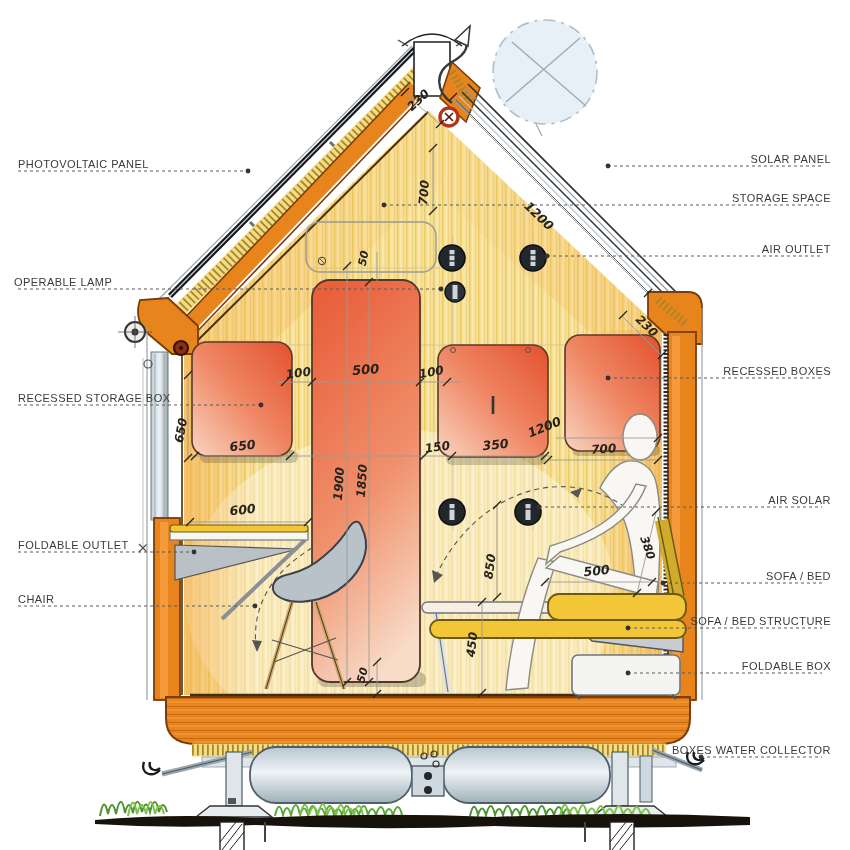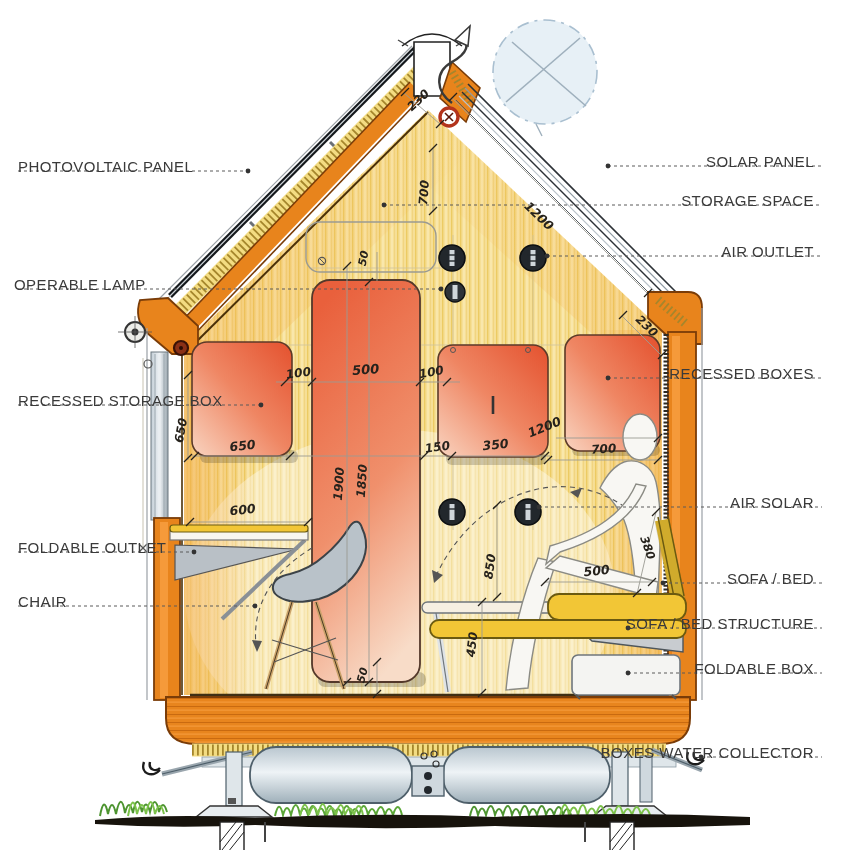--- a/index.html
+++ b/index.html
@@ -1,22 +1,22 @@
 <!DOCTYPE html>
 <html><head>
 <meta charset="utf-8">
 <style>
   html,body{margin:0;padding:0;background:#fff;}
   #stage{position:relative;width:850px;height:850px;background:#ffffff;overflow:hidden;
          font-family:"Liberation Sans", sans-serif;}
   #art{position:absolute;left:0;top:0;}
-  .callout{position:absolute;font-size:15px;letter-spacing:.45px;color:#3a3a3a;
+  .callout{position:absolute;font-size:11px;letter-spacing:.45px;color:#3a3a3a;
            white-space:nowrap;font-family:"Liberation Sans",sans-serif;}
   .callout.left{text-align:left;}
-  .callout.right{right:36px;text-align:right;}
+  .callout.right{right:19px;text-align:right;}
   .dim{font-family:"DejaVu Sans",sans-serif;font-style:italic;font-weight:bold;
        fill:#26221c;}
 </style>
 </head>
 <body>
 
 <div id="stage">
 
 <svg id="art" width="850" height="850" viewBox="0 0 850 850">
   <defs>

